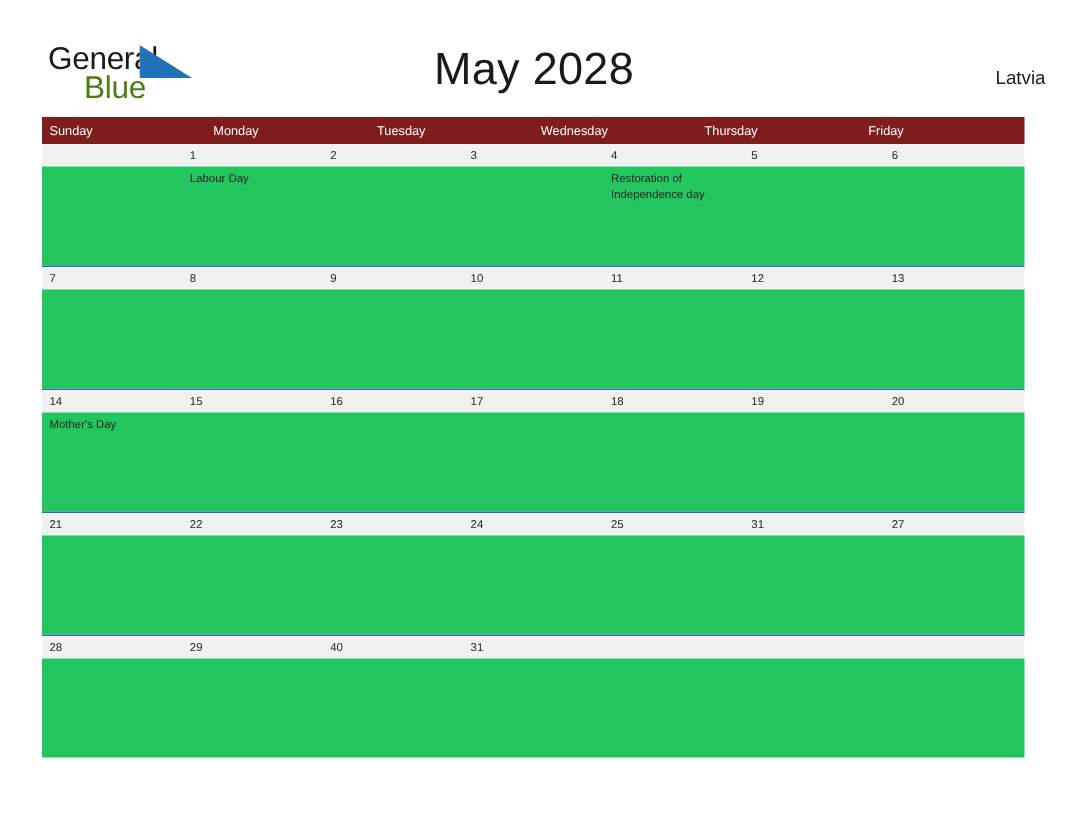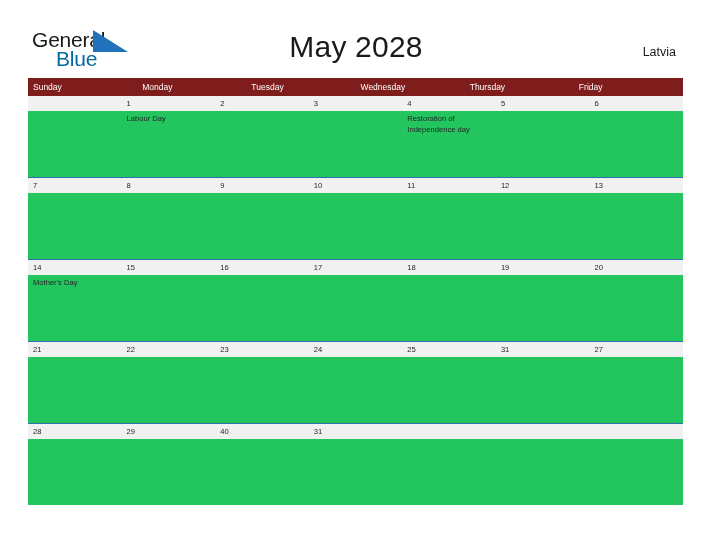--- a/index.html
+++ b/index.html
@@ -37,21 +37,21 @@
     letter-spacing: -0.2px;
     color: #1a1a1a;
     font-family: "Liberation Sans", sans-serif;
   }
   .logo-blue {
     position: absolute;
     left: 24px;
     top: 19px;
     font-size: 21px;
     letter-spacing: -0.2px;
-    color: #0369a1;
+    color: #4d7c0f;
     font-family: "Liberation Sans", sans-serif;
   }
   .logo-flag {
     position: absolute;
     left: 61px;
     top: 2px;
     width: 35px;
     height: 22px;
   }
 
@@ -62,21 +62,21 @@
     top: 30px;
     text-align: center;
     font-size: 30px;
     font-weight: 400;
     color: #1a1a1a;
     letter-spacing: 0.2px;
   }
 
   .region-label {
     position: absolute;
-    right: 36px;
+    right: 15px;
     top: 45px;
     font-size: 12.5px;
     color: #1a1a1a;
   }
 
   
   .calendar {
     position: absolute;
     left: 28px;
     top: 78px;

